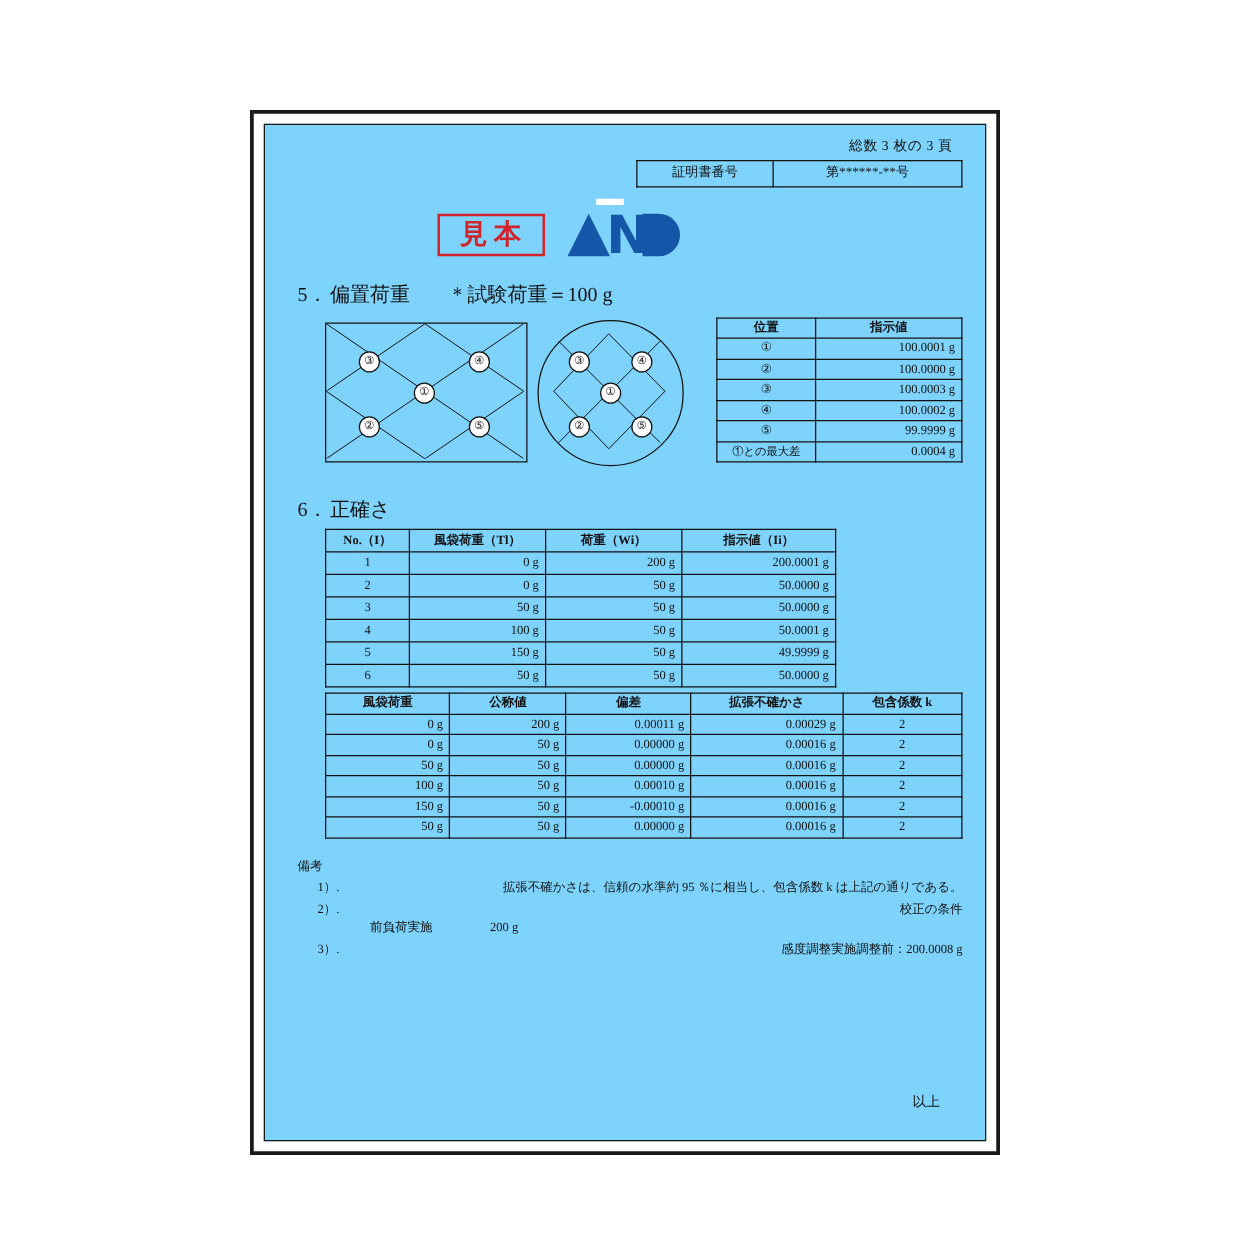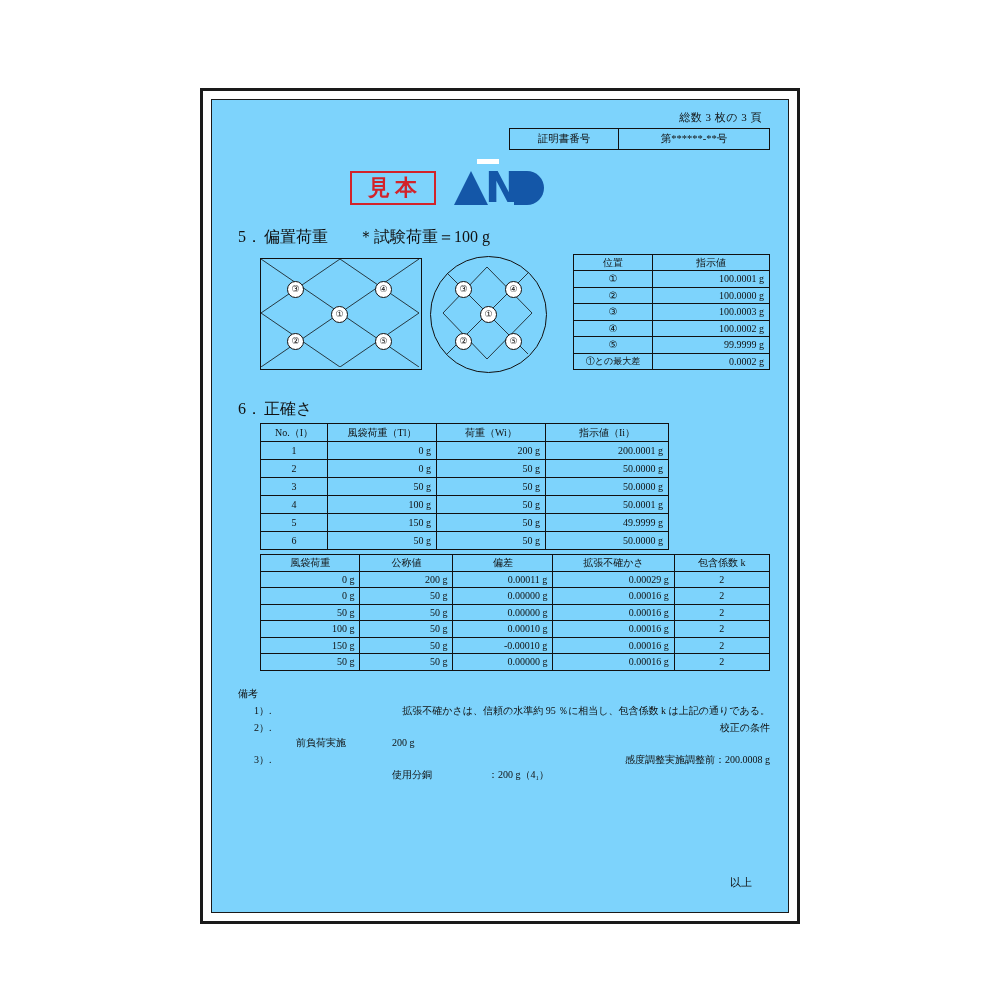--- a/index.html
+++ b/index.html
@@ -172,21 +172,21 @@
     font-size: 10px;
     font-family: "Liberation Serif", serif;
   }
   table.data th, table.data td {
     border: 1px solid #111;
     padding: 1px 5px;
     white-space: nowrap;
   }
   table.data th {
     text-align: center;
-    font-weight: normal;
+    font-weight: bold;
   }
   .num-cell { text-align: right; }
   .ctr-cell { text-align: center; }
 
   .ecc-table {
     position: absolute;
     right: 0px;
     top: 0px;
   }
   .ecc-table td.lbl { text-align: center; width: 68px; }
@@ -317,21 +317,21 @@
             <tr>
               <td class="lbl">④</td>
               <td class="val">100.0002 g</td>
             </tr>
             <tr>
               <td class="lbl">⑤</td>
               <td class="val">99.9999 g</td>
             </tr>
             <tr>
               <td class="lbl" style="font-size:9px;">①との最大差</td>
-              <td class="val">0.0002 g</td>
+              <td class="val">0.0004 g</td>
             </tr>
           </tbody>
             </table>
         </div>
 
         <div class="section-title">
           <span class="num">6．</span><span>正確さ</span>
         </div>
         <div class="tbl-wrap">
           <table class="data tbl-acc">
@@ -451,23 +451,20 @@
             </div>
             <div class="sub-line">
               <span class="k1">前負荷実施</span><span>200 g</span>
             </div>
             <div class="remark-row">
               <div class="remark-no">3）.</div>
               <div class="remark-body">
                 <span class="k2">感度調整実施</span><span class="k1">調整前</span><span>：200.0008 g</span>
               </div>
             </div>
-            <div class="sub-line">
-              <span class="k2"></span><span class="k1">使用分銅</span><span>：200 g（4₁）</span>
-            </div>
           </div>
         </div>
 
         <div class="ijou">以上</div>
       </div>
     </div>
   </div>
 </div>
 
 </body></html>

